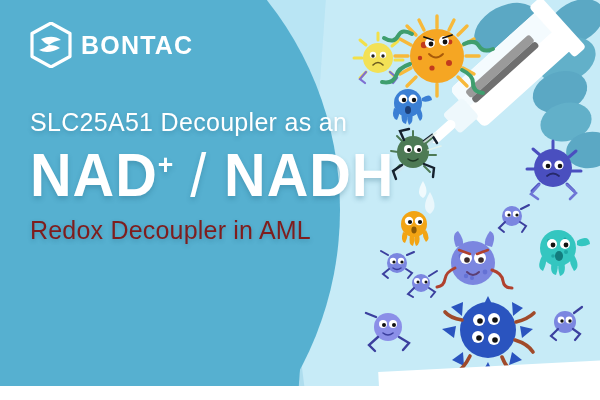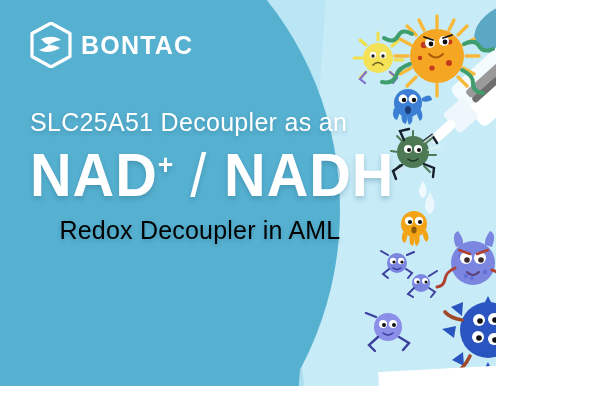--- a/index.html
+++ b/index.html
@@ -2,21 +2,21 @@
 <html><head>
 <meta charset="utf-8">
 <style>
   html,body{margin:0;padding:0;}
   body{
     width:600px;height:400px;overflow:hidden;
     font-family:"Liberation Sans", sans-serif;
     background:#ffffff;
   }
   #banner{
-    position:relative;width:496px;height:400px;overflow:hidden;
+    position:relative;width:600px;height:400px;overflow:hidden;
     background:#56b0d0;
   }
   
   .bg-base{position:absolute;inset:0;background:#56b0d0;}
   .bg-light-wedge{
     position:absolute;left:252px;top:-40px;width:460px;height:480px;
     background:#b9e5f4;
     transform:rotate(-7deg);
     transform-origin:top left;
   }
@@ -55,24 +55,23 @@
   }
   .line2{
     color:#ffffff;font-size:62px;font-weight:bold;line-height:1.02;
     letter-spacing:1px;margin-top:6px;white-space:nowrap;
     transform:scaleX(.93);transform-origin:left center;
     text-shadow:0 3px 6px rgba(30,90,115,.28);
   }
   .line2 sup{font-size:.46em;vertical-align:super;font-weight:bold;letter-spacing:0;}
   .line2 .slash{font-weight:normal;}
   .line3{
-    color:#000000;font-size:25px;font-weight:normal;letter-spacing:.2px;
+    color:#7f1d1d;font-size:25px;font-weight:normal;letter-spacing:.2px;
     margin-top:10px;white-space:nowrap;
     text-shadow:0 2px 4px rgba(30,90,115,.30);
-    text-align:center;
   }
   
   #art{position:absolute;inset:0;}
   svg.art{position:absolute;inset:0;width:600px;height:400px;}
 </style>
 </head>
 <body>
 
 <div id="banner">
 

